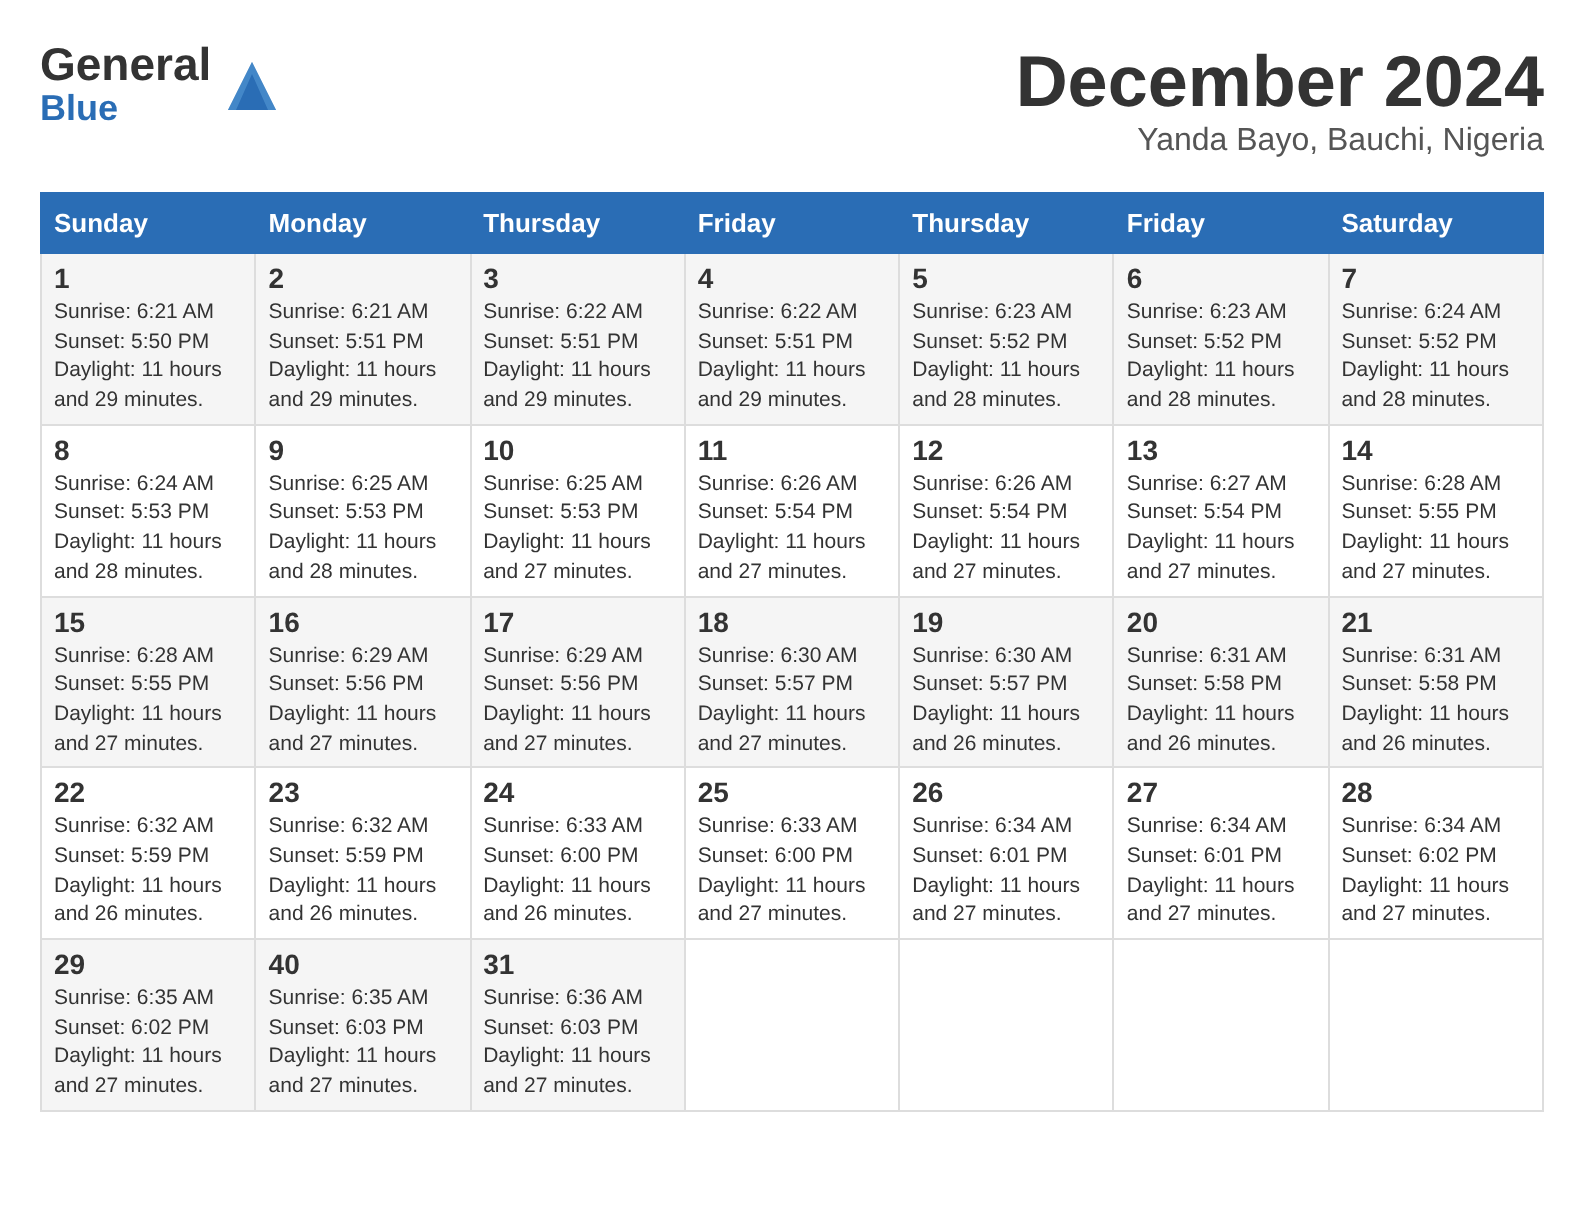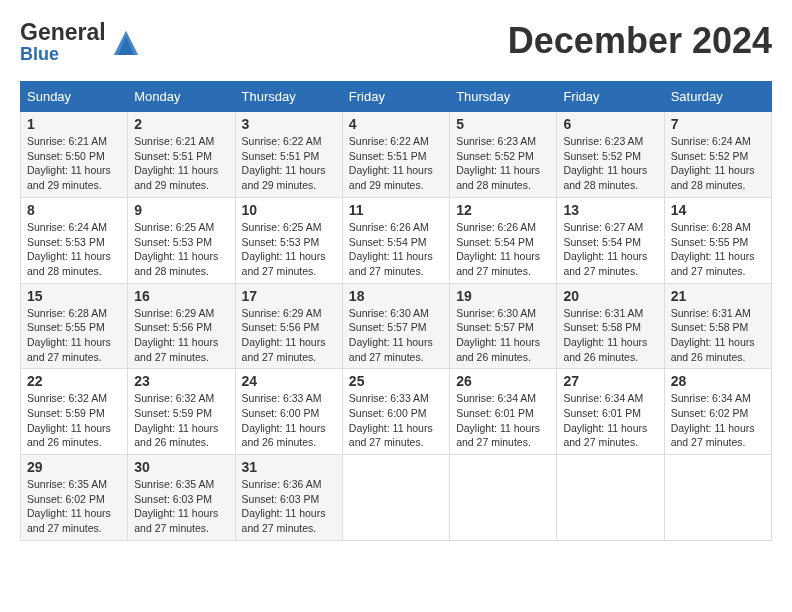--- a/index.html
+++ b/index.html
@@ -59,21 +59,21 @@
       font-size: 11px;
     }
     thead tr {
       background-color: #2a6db5;
       color: #fff;
     }
     thead th {
       padding: 7px 6px;
       text-align: left;
       font-size: 13px;
-      font-weight: normal;
+      font-weight: bold;
       border: 1px solid #2a6db5;
     }
     tbody tr {
       background-color: #fff;
     }
     tbody tr:nth-child(odd) {
       background-color: #f5f5f5;
     }
     tbody td {
       padding: 4px 6px;
@@ -107,20 +107,21 @@
       <span class="logo-general">General</span>
       <span class="logo-blue">Blue</span>
     </div>
     <svg class="logo-icon" viewBox="0 0 32 32" xmlns="http://www.w3.org/2000/svg">
       <polygon points="4,28 16,4 28,28" fill="#2a6db5"></polygon>
       <polygon points="16,10 24,28 28,28 16,4 4,28 8,28" fill="#5599d5" opacity="0.6"></polygon>
     </svg>
   </div>
   <div class="title-block">
     <div class="month-title">December 2024</div>
+    <div class="location">Yanda Bayo, Bauchi, Nigeria</div>
   </div>
 </div>
 
 <table>
   <thead>
     <tr id="header-row">
         <th>Sunday</th>
         <th>Monday</th>
         <th>Thursday</th>
         <th>Friday</th>
@@ -161,21 +162,21 @@
         <td><span class="day-num">22</span><span class="day-info">Sunrise: 6:32 AM<br>Sunset: 5:59 PM<br>Daylight: 11 hours<br>and 26 minutes.</span></td>
         <td><span class="day-num">23</span><span class="day-info">Sunrise: 6:32 AM<br>Sunset: 5:59 PM<br>Daylight: 11 hours<br>and 26 minutes.</span></td>
         <td><span class="day-num">24</span><span class="day-info">Sunrise: 6:33 AM<br>Sunset: 6:00 PM<br>Daylight: 11 hours<br>and 26 minutes.</span></td>
         <td><span class="day-num">25</span><span class="day-info">Sunrise: 6:33 AM<br>Sunset: 6:00 PM<br>Daylight: 11 hours<br>and 27 minutes.</span></td>
         <td><span class="day-num">26</span><span class="day-info">Sunrise: 6:34 AM<br>Sunset: 6:01 PM<br>Daylight: 11 hours<br>and 27 minutes.</span></td>
         <td><span class="day-num">27</span><span class="day-info">Sunrise: 6:34 AM<br>Sunset: 6:01 PM<br>Daylight: 11 hours<br>and 27 minutes.</span></td>
         <td><span class="day-num">28</span><span class="day-info">Sunrise: 6:34 AM<br>Sunset: 6:02 PM<br>Daylight: 11 hours<br>and 27 minutes.</span></td>
       </tr>
       <tr>
         <td><span class="day-num">29</span><span class="day-info">Sunrise: 6:35 AM<br>Sunset: 6:02 PM<br>Daylight: 11 hours<br>and 27 minutes.</span></td>
-        <td><span class="day-num">30</span><span class="day-info">Sunrise: 6:35 AM<br>Sunset: 6:03 PM<br>Daylight: 11 hours<br>and 27 minutes.</span></td>
+        <td><span class="day-num">40</span><span class="day-info">Sunrise: 6:35 AM<br>Sunset: 6:03 PM<br>Daylight: 11 hours<br>and 27 minutes.</span></td>
         <td><span class="day-num">31</span><span class="day-info">Sunrise: 6:36 AM<br>Sunset: 6:03 PM<br>Daylight: 11 hours<br>and 27 minutes.</span></td>
         <td class="empty-cell"></td>
         <td class="empty-cell"></td>
         <td class="empty-cell"></td>
         <td class="empty-cell"></td>
       </tr>
     </tbody>
 </table>
 
 </body></html>

